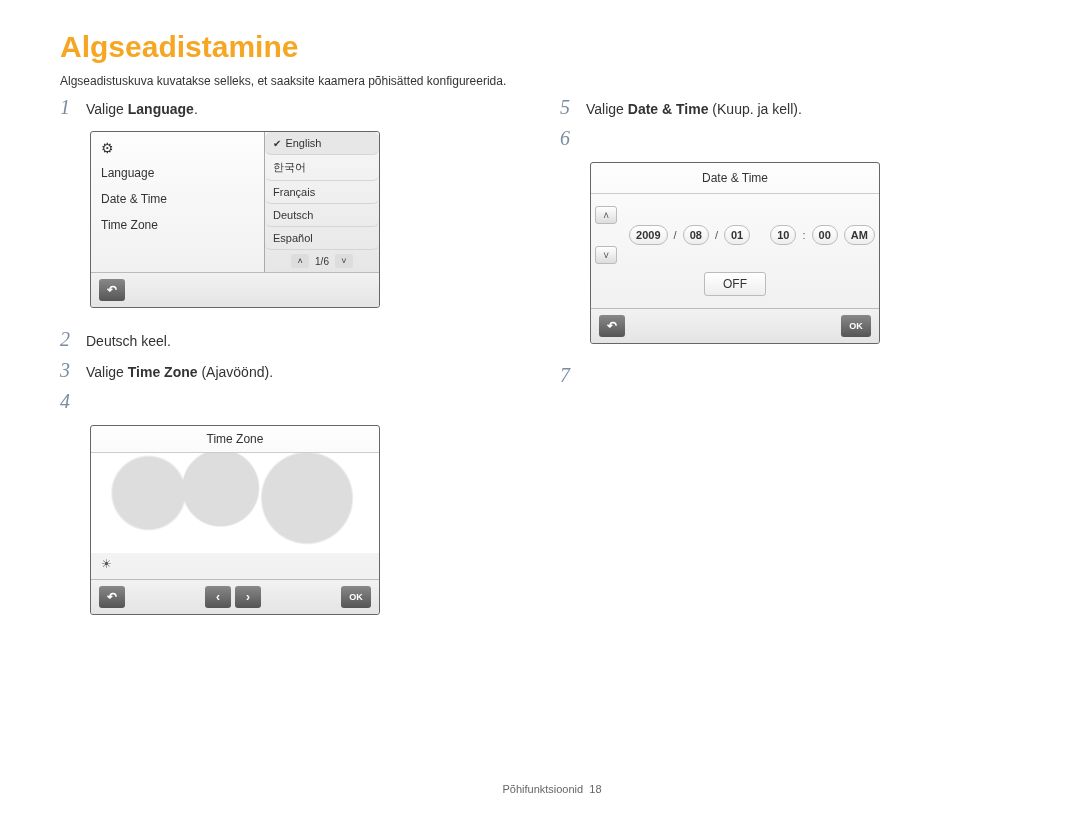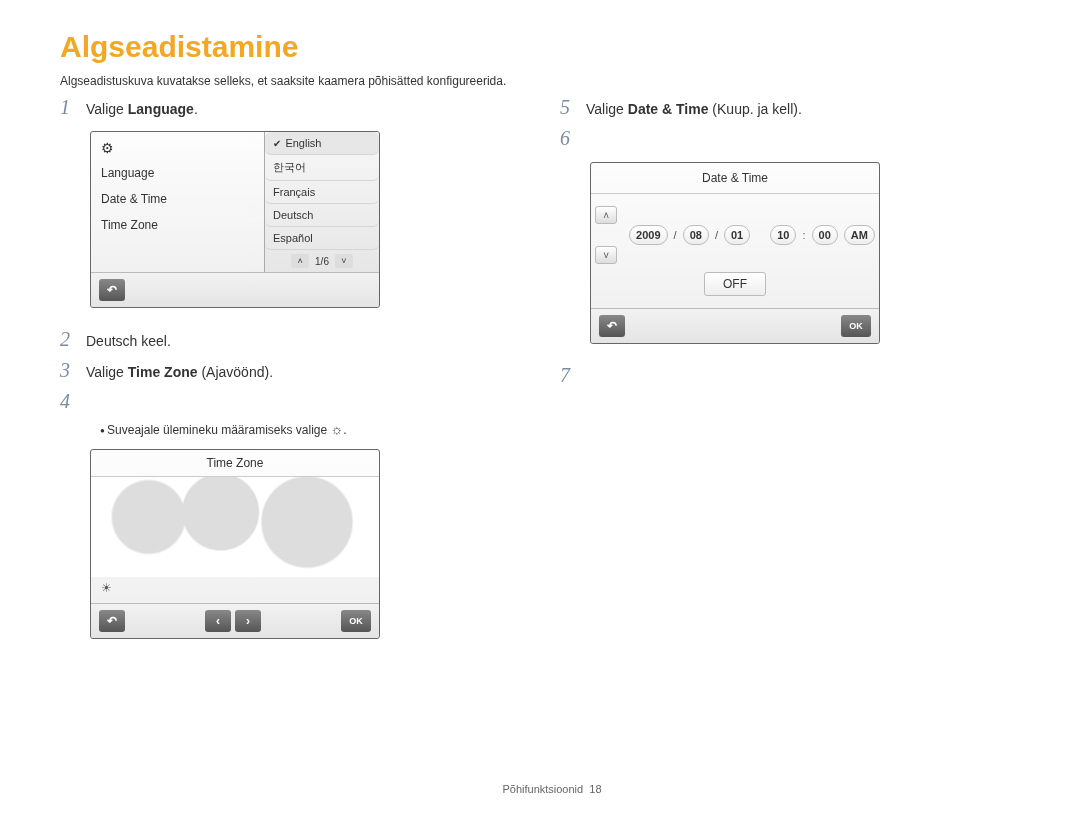--- a/index.html
+++ b/index.html
@@ -239,23 +239,20 @@
     <div class="step">
       <span class="stepnum">3</span>
       <span>
         <span>Valige </span><span class="bold">Time Zone</span><span> (Ajavöönd).</span>
       </span>
     </div>
 
     <div class="step">
       <span class="stepnum">4</span>
     </div>
-    <div class="substep">
-      <span>Suveajale ülemineku määramiseks valige </span><span class="sun-icon"></span>.
-    </div>
 
     <div class="panel tz-panel">
       <div class="tz-header">Time Zone</div>
       <div class="tz-map"></div>
       <div class="tz-info">
         <span class="sun">☀</span>
       </div>
       <div class="tz-footer">
         <div class="softbtn">↶</div>
         <div class="center-arrows">

